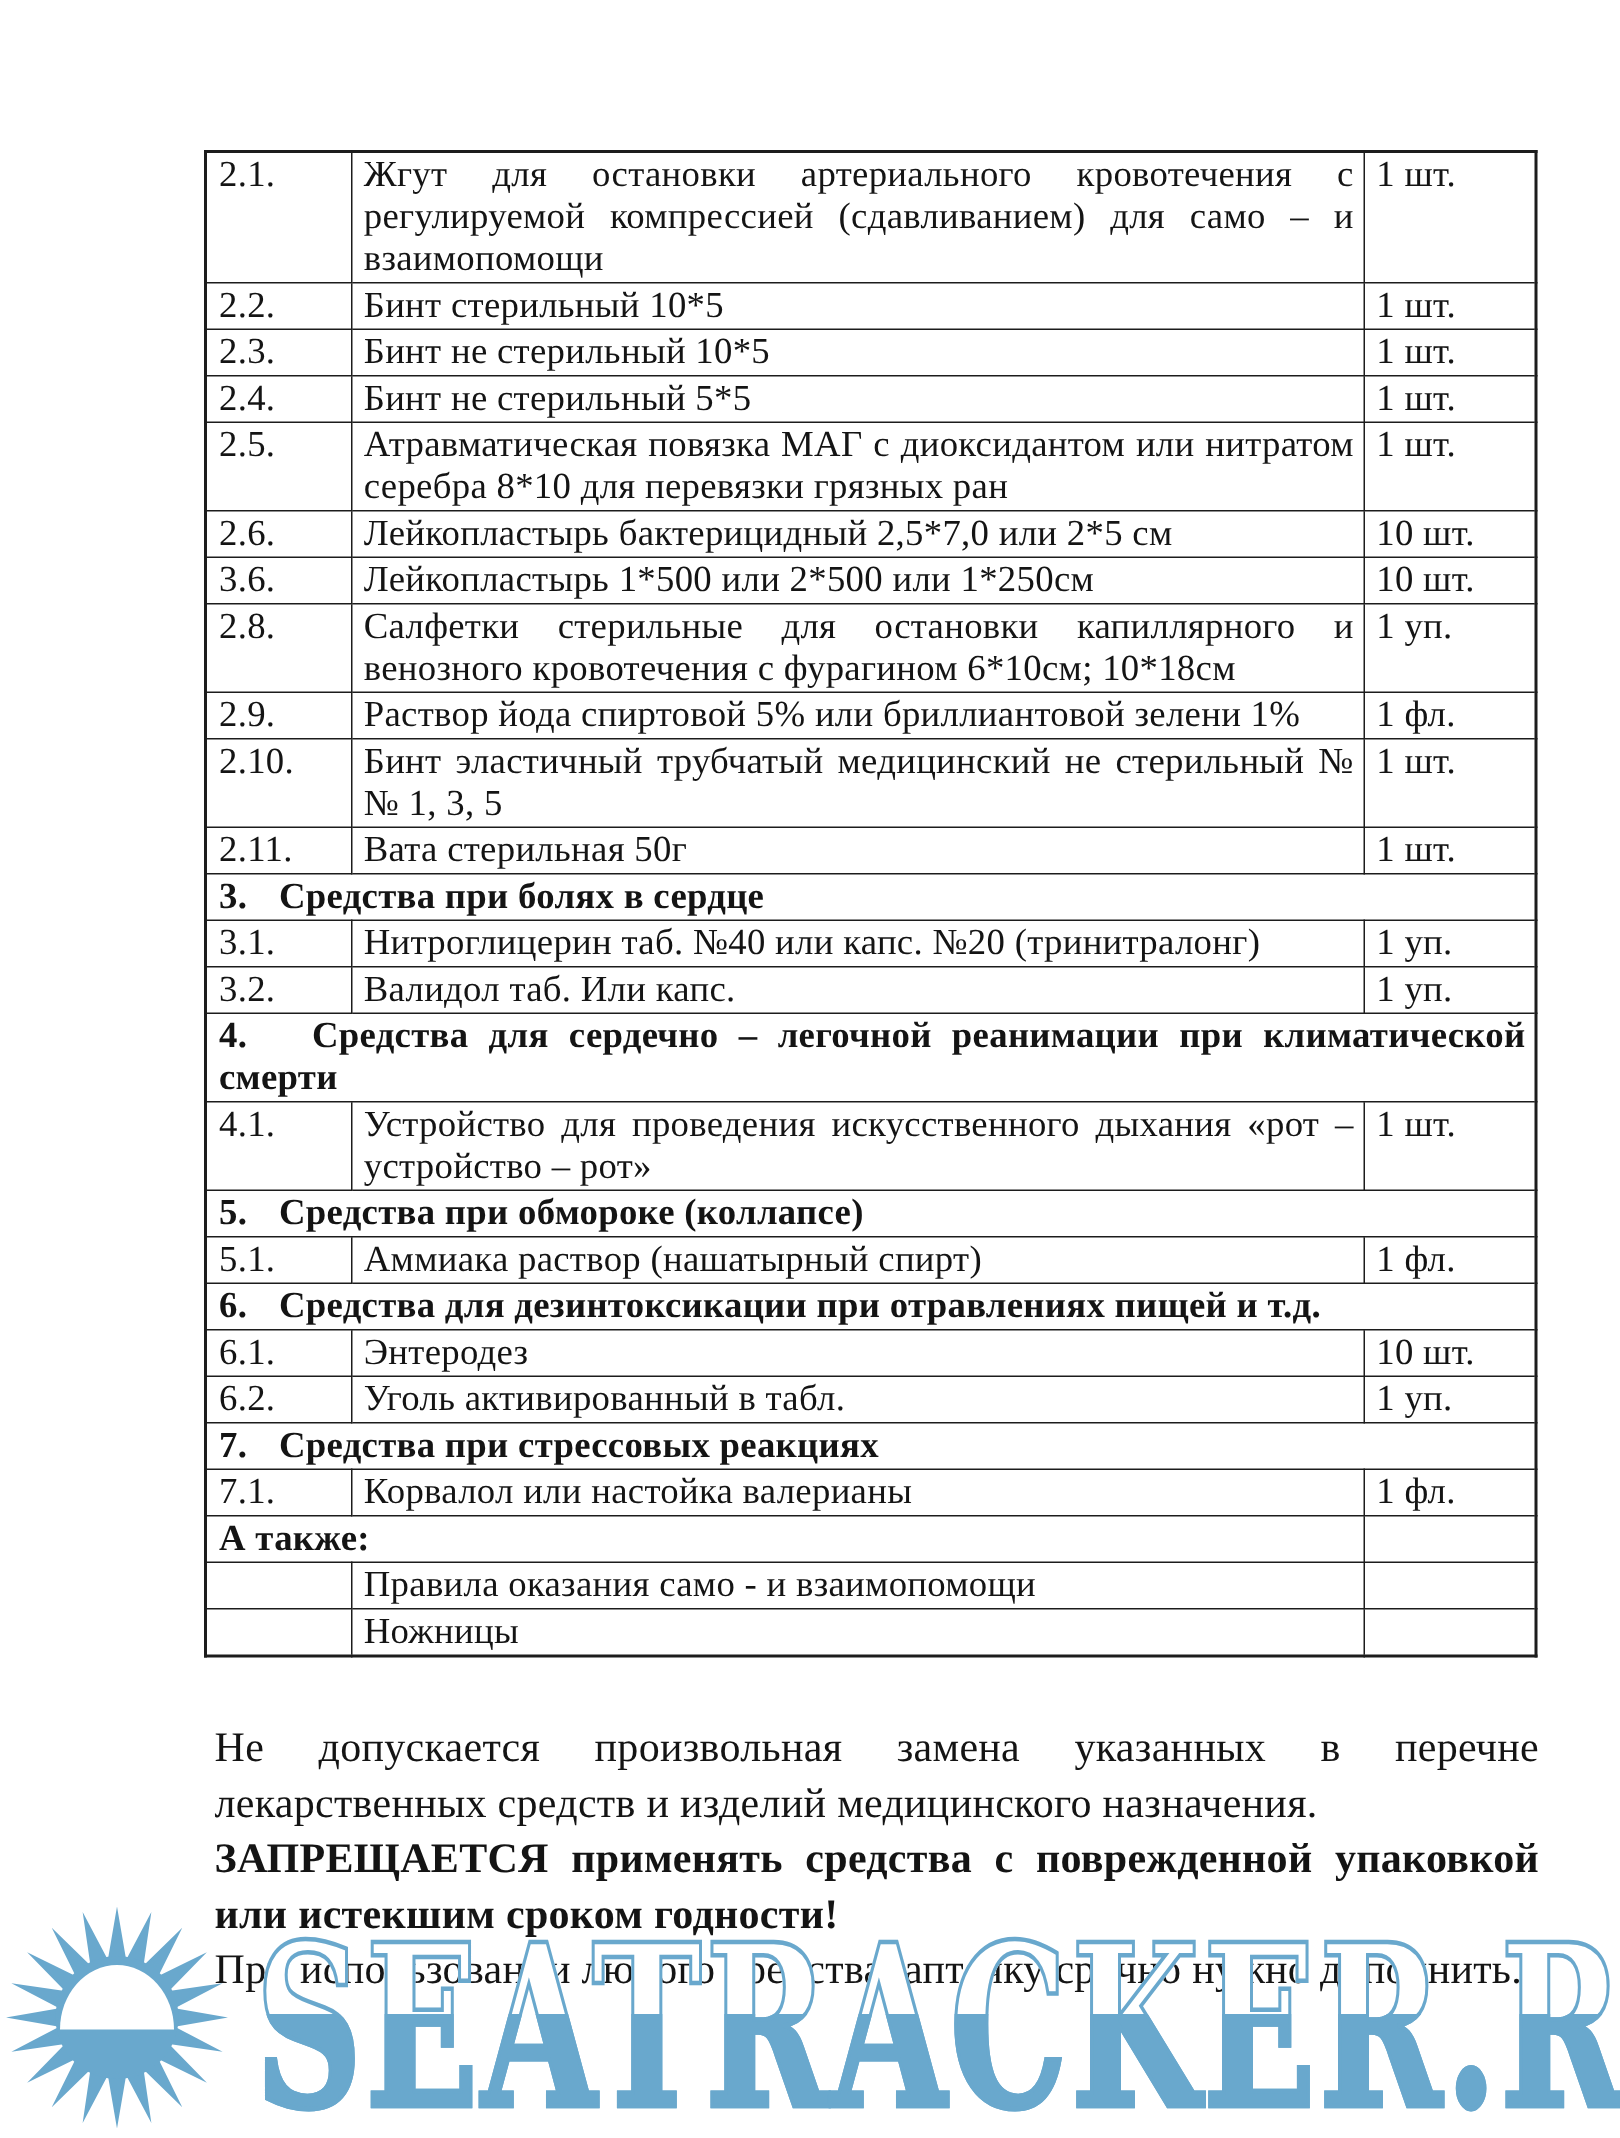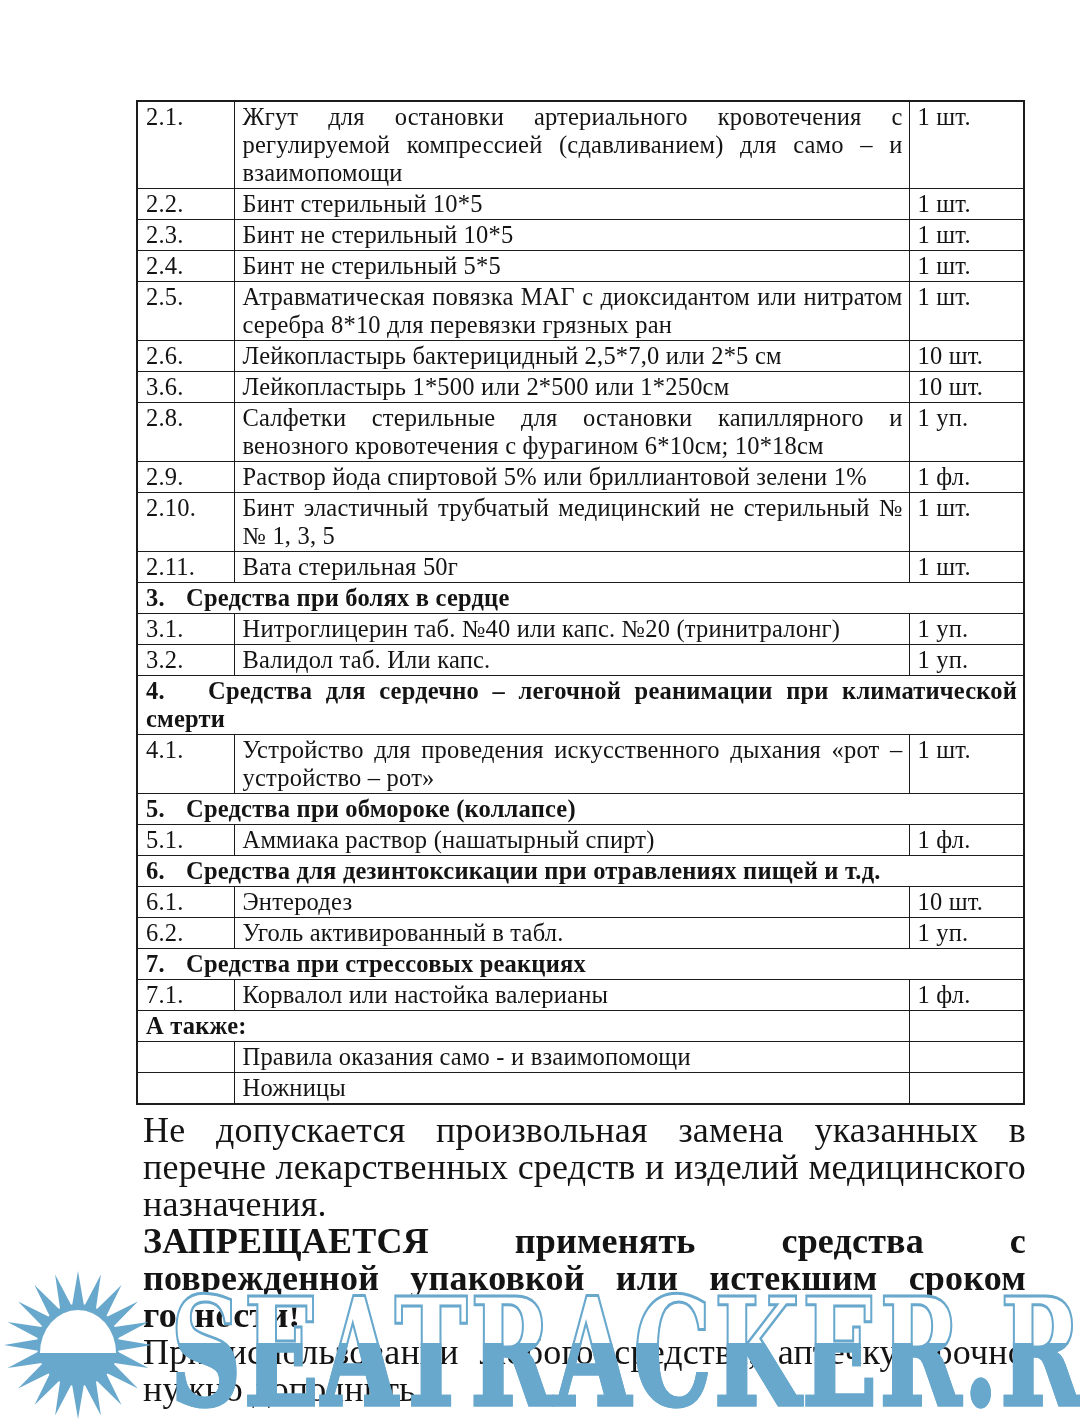--- a/index.html
+++ b/index.html
@@ -40,23 +40,23 @@
     font-weight: bold;
     text-align: justify;
   }
   .sec-num { display: inline-block; min-width: 40px; }
   .sec-num.wide { display: inline-block; min-width: 62px; }
   td.c-label { font-weight: bold; }
 
   
   .notes {
     position: absolute;
-    left: 143px; top: 1112px;
+    left: 143px; top: 1147px;
     width: 883px;
-    font-size: 36px;
+    font-size: 28px;
     line-height: 37px;
     letter-spacing: 0.2px;
   }
   .notes p { margin: 0; text-align: justify; }
   .notes p.bold { font-weight: bold; }
 
   
   .watermark { position: absolute; left: 0; top: 1262px; width: 1080px; height: 163px; }
   .wm-sun { position: absolute; left: 2px; top: 4px; }
   .wm-text {

